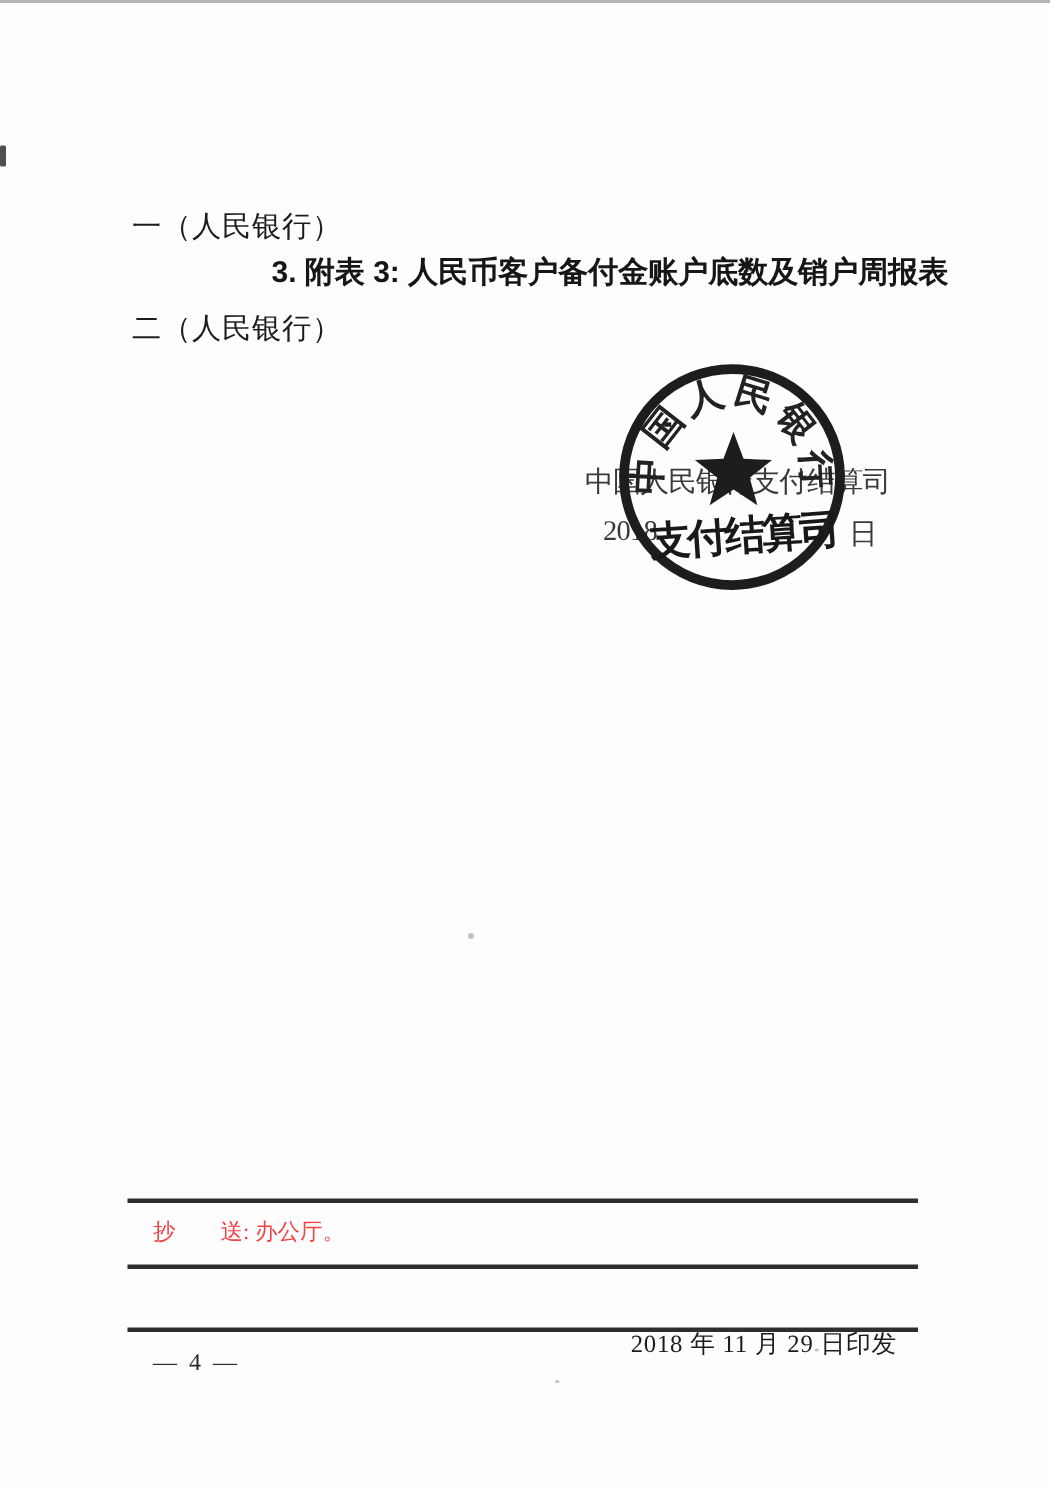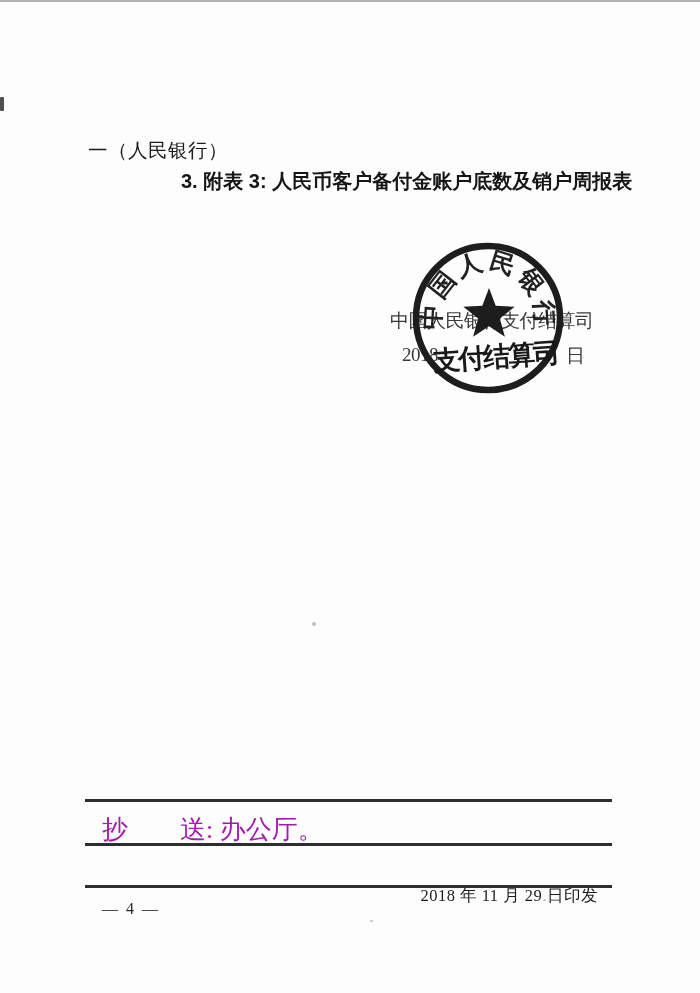--- a/index.html
+++ b/index.html
@@ -59,37 +59,38 @@
   .seal-svg { position: absolute; left: 406px; top: 238px; }
 
   
   .rule {
     position: absolute;
     left: 85px;
     width: 527px;
     height: 3px;
     background: #2e2e2e;
   }
-  .cc-line { font-size: 26px; color: #a21caf; }
+  .cc-line { font-size: 15px; color: #ef4444; }
   .print-date { font-size: 16.5px; color: #1c1c1c; letter-spacing: 0.5px; }
   .page-number { font-size: 16px; color: #2a2a2a; letter-spacing: 2px; }
 </style>
 </head>
 <body>
 
 <div class="page">
 
   <div class="top-edge"></div>
   <div class="left-mark"></div>
   <div class="speck" style="left:312px; top:622px; width:4px; height:4px;"></div>
   <div class="speck" style="left:543px; top:899px; width:3px; height:2px;"></div>
   <div class="speck" style="left:370px; top:920px; width:3px; height:2px;"></div>
 
   <div class="abs body-line" style="left:88px; top:137px;">一（人民银行）</div>
   <div class="abs attachment-line" style="left:181px; top:168px;">3. 附表 3: 人民币客户备付金账户底数及销户周报表</div>
+  <div class="abs body-line" style="left:88px; top:205px;">二（人民银行）</div>
 
   <div class="abs typed" style="left:390px; top:308px;">中国人民银行支付结算司</div>
   <div class="abs typed" style="left:402px; top:344px;">2018</div>
   <div class="abs typed" style="left:566px; top:343px;">日</div>
 
   <svg class="seal-svg" width="164" height="160" viewBox="0 0 164 160">
     <circle cx="82" cy="80" r="72" fill="none" stroke="#1d1d1d" stroke-width="6.5"></circle>
     <polygon points="83,50 89.7,67.8 108.7,68.7 93.8,80.5 98.9,98.8 83,88.3 67.1,98.8 72.2,80.5 57.3,68.7 76.3,67.8" fill="#1d1d1d"></polygon>
     <defs>
       <path id="sealArc" d="M 36.9 96.4 A 48 48 0 1 1 127.1 96.4" fill="none"></path>

